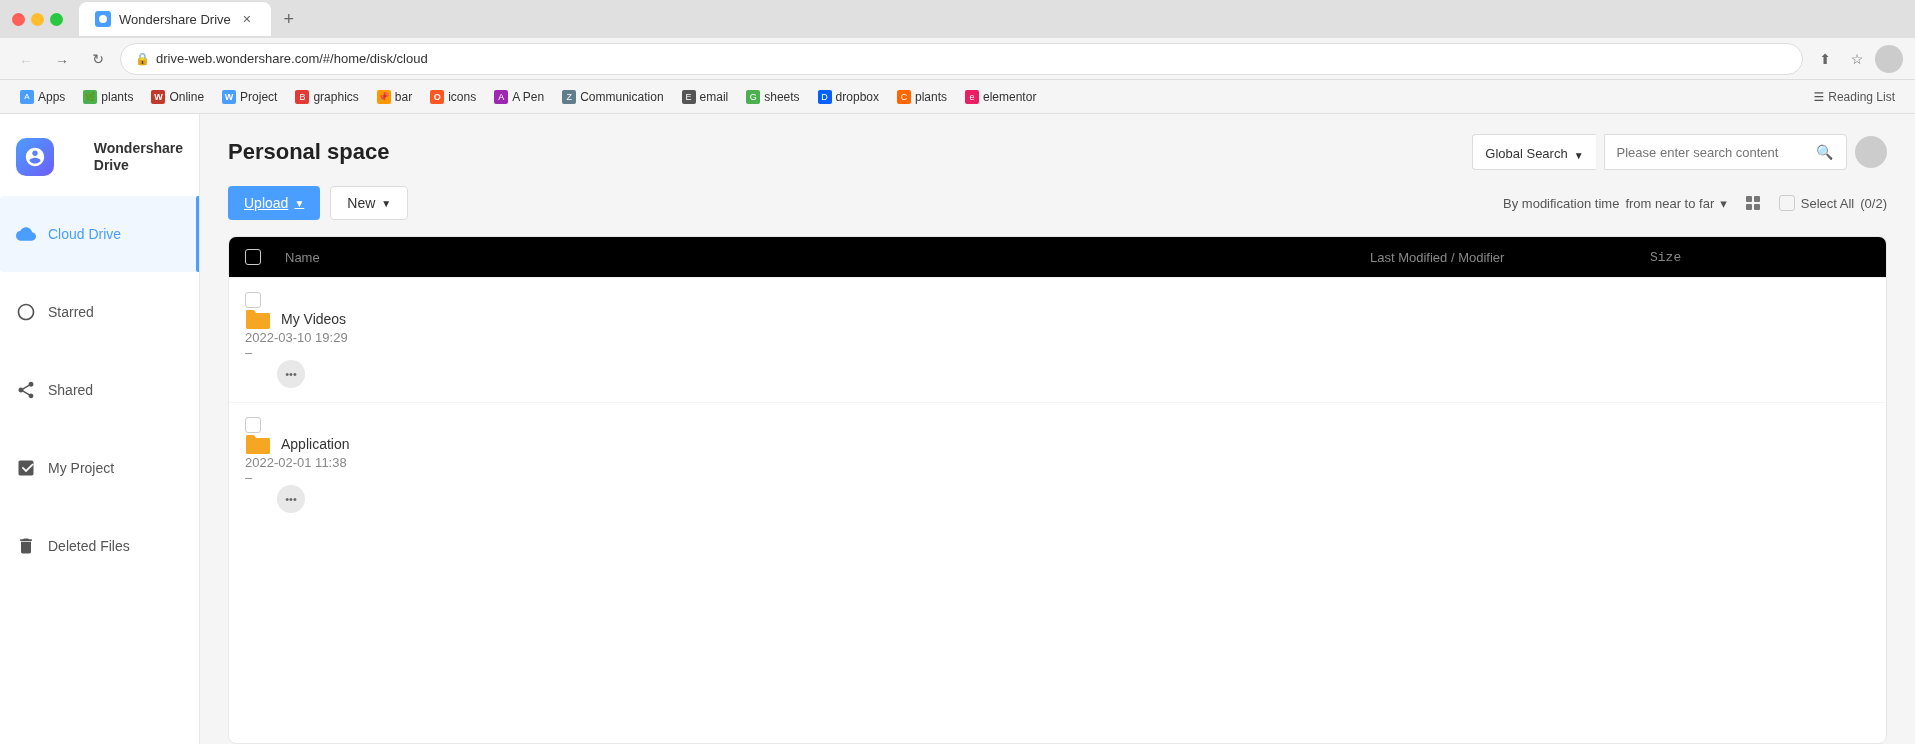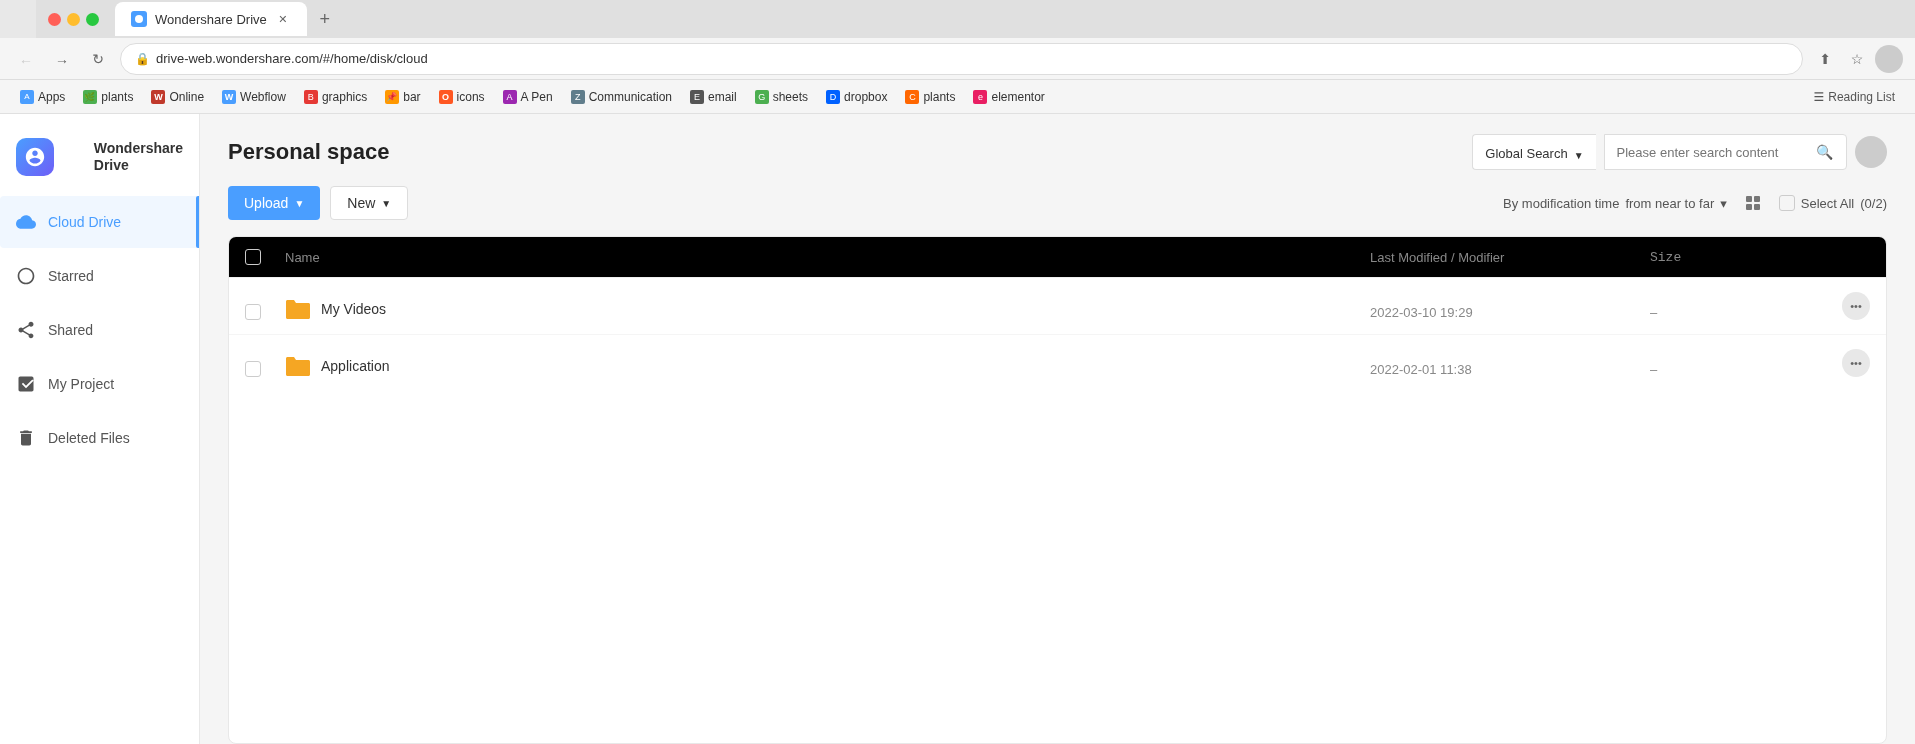--- a/index.html
+++ b/index.html
@@ -1,20 +1,20 @@
 <!DOCTYPE html>
 <html><head>
   <meta charset="utf-8">
   <style>
     * { margin: 0; padding: 0; box-sizing: border-box; }
     body { font-family: -apple-system, BlinkMacSystemFont, 'Segoe UI', sans-serif; background: #f5f5f5; width: 1915px; height: 744px; overflow: hidden; }
 
     
     .browser-chrome { background: #e8e8e8; width: 100%; }
-    .title-bar { display: flex; align-items: center; padding: 8px 12px; gap: 8px; background: #e0e0e0; height: 38px; margin-left: 36px; }
+    .title-bar { display: flex; align-items: center; padding: 8px 12px; gap: 8px; background: #e0e0e0; height: 38px; }
     .traffic-lights { display: flex; gap: 6px; align-items: center; }
     .traffic-light { width: 13px; height: 13px; border-radius: 50%; }
     .traffic-light.red { background: #ff5f57; }
     .traffic-light.yellow { background: #ffbd2e; }
     .traffic-light.green { background: #28c840; }
     .tab-bar { display: flex; align-items: center; gap: 4px; padding: 0 8px; }
     .tab { display: flex; align-items: center; gap: 8px; padding: 6px 16px; background: #fff; border-radius: 8px 8px 0 0; font-size: 13px; color: #333; height: 34px; }
     .tab-favicon { width: 16px; height: 16px; background: #4a9eff; border-radius: 3px; display: flex; align-items: center; justify-content: center; }
     .tab-favicon svg { width: 10px; height: 10px; }
     .tab-close { width: 16px; height: 16px; border-radius: 50%; display: flex; align-items: center; justify-content: center; font-size: 11px; color: #666; cursor: pointer; }
@@ -38,62 +38,62 @@
     .app-container { display: flex; height: calc(744px - 38px - 42px - 34px); background: #f5f5f5; }
 
     
     .sidebar { width: 200px; background: #fff; display: flex; flex-direction: column; padding: 16px 0; border-right: 1px solid #e8e8e8; }
     .logo-area { display: flex; align-items: center; gap: 10px; padding: 8px 16px 20px; justify-content: space-between; }
     .logo-icon { width: 38px; height: 38px; background: linear-gradient(135deg, #4a9eff, #6e5ef7); border-radius: 10px; display: flex; align-items: center; justify-content: center; }
     .logo-icon svg { width: 22px; height: 22px; fill: white; }
     .logo-text { font-size: 14px; font-weight: 600; color: #333; line-height: 1.2; }
 
     .sidebar-nav { display: flex; flex-direction: column; gap: 2px; }
-    .sidebar-item { display: flex; align-items: center; gap: 12px; padding: 16px 16px; cursor: pointer; border-radius: 4px; color: #555; font-size: 14px; position: relative; }
+    .sidebar-item { display: flex; align-items: center; gap: 12px; padding: 28px 16px; cursor: pointer; border-radius: 4px; color: #555; font-size: 14px; position: relative; }
     .sidebar-item.active { color: #4a9eff; background: #f0f7ff; }
     .sidebar-item.active::after { content: ''; position: absolute; right: 0; top: 0; height: 100%; width: 3px; background: #4a9eff; border-radius: 2px 0 0 2px; }
     .sidebar-icon { width: 20px; height: 20px; display: flex; align-items: center; justify-content: center; color: inherit; }
 
     
     .main-content { flex: 1; display: flex; flex-direction: column; overflow: hidden; }
 
     
     .page-header { display: flex; align-items: center; justify-content: space-between; padding: 20px 28px 16px; background: #f5f5f5; }
     .page-title-area { font-size: 22px; font-weight: 600; color: #222; }
     .search-area { display: flex; align-items: center; gap: 8px; }
     .search-dropdown { display: flex; align-items: flex-end; gap: 6px; background: #fff; border: 1px solid #ddd; border-radius: 4px 0 0 4px; padding: 8px 12px; font-size: 13px; color: #333; cursor: pointer; height: 36px; border-right: none; }
     .search-input-wrap { display: flex; align-items: center; background: #fff; border: 1px solid #ddd; border-radius: 0 4px 4px 0; padding: 0 12px; height: 36px; }
     .search-input { border: none; outline: none; font-size: 13px; color: #999; width: 200px; background: transparent; }
     .search-icon-btn { color: #999; cursor: pointer; font-size: 14px; }
     .user-avatar-main { width: 32px; height: 32px; border-radius: 50%; background: #ccc; }
 
     
     .toolbar { display: flex; align-items: center; justify-content: space-between; padding: 0 28px 16px; }
     .toolbar-left { display: flex; gap: 10px; }
-    .btn-upload { display: flex; align-items: center; gap: 6px; background: #4a9eff; color: white; border: none; border-radius: 4px; padding: 8px 16px; font-size: 14px; cursor: pointer; }
+    .btn-upload { display: flex; align-items: center; gap: 6px; background: #4a9eff; color: white; border: none; border-radius: 4px; padding: 8px 16px; font-size: 14px; cursor: pointer; text-decoration: underline; }
     .btn-upload .arrow { font-size: 10px; }
     .btn-new { display: flex; align-items: center; gap: 6px; background: #fff; color: #333; border: 1px solid #ddd; border-radius: 4px; padding: 8px 16px; font-size: 14px; cursor: pointer; }
     .btn-new .arrow { font-size: 10px; }
     .toolbar-right { display: flex; align-items: center; gap: 12px; }
     .sort-dropdown { display: flex; align-items: center; gap: 6px; font-size: 13px; color: #555; cursor: pointer; }
     .view-toggle { display: flex; gap: 2px; }
     .view-btn { width: 28px; height: 28px; display: flex; align-items: center; justify-content: center; border-radius: 4px; cursor: pointer; color: #777; font-size: 14px; }
     .select-all { display: flex; align-items: center; gap: 6px; font-size: 13px; color: #555; }
     .checkbox { width: 16px; height: 16px; border: 1px solid #ccc; border-radius: 3px; cursor: pointer; }
 
     
     .file-table { flex: 1; background: #fff; margin: 0 28px; border-radius: 8px; overflow: hidden; border: 1px solid #e8e8e8; }
     .table-header { display: flex; align-items: center; padding: 12px 16px; border-bottom: 1px solid #f0f0f0; background: #000000; }
     .col-check { width: 40px; }
     .col-name { flex: 1; font-size: 13px; color: #888; font-weight: 500; }
     .col-modified { width: 280px; font-size: 13px; color: #888; font-weight: 500; }
     .col-size { width: 160px; font-size: 13px; color: #888; font-weight: 500; font-family: Liberation Mono, monospace; }
     .col-action { width: 60px; }
 
-    .file-row { display: flex; align-items: flex-end; padding: 14px 16px; border-bottom: 1px solid #f5f5f5; cursor: pointer; }
+    .file-row { display: flex; align-items: flex-start; padding: 14px 16px; border-bottom: 1px solid #f5f5f5; cursor: pointer; flex-direction: column; }
     .file-row:last-child { border-bottom: none; }
     .row-check { width: 40px; display: flex; align-items: center; }
     .row-name { flex: 1; display: flex; align-items: center; gap: 10px; font-size: 14px; color: #333; }
     .folder-icon { width: 26px; height: 22px; position: relative; }
     .folder-icon svg { width: 26px; height: 22px; }
     .row-modified { width: 280px; font-size: 13px; color: #888; }
     .row-size { width: 160px; font-size: 13px; color: #888; }
     .row-action { width: 60px; display: flex; justify-content: flex-end; }
     .row-action-btn { width: 28px; height: 28px; border-radius: 50%; background: #e8e8e8; display: flex; align-items: center; justify-content: center; font-size: 11px; color: #666; cursor: pointer; }
   </style>
@@ -145,21 +145,21 @@
     <div class="bookmark">
       <div class="bookmark-favicon" style="background:#4caf50; color:white;">🌿</div>
       <span>plants</span>
     </div>
     <div class="bookmark">
       <div class="bookmark-favicon" style="background:#c0392b; color:white; font-weight:bold;">W</div>
       <span>Online</span>
     </div>
     <div class="bookmark">
       <div class="bookmark-favicon" style="background:#4a9eff; color:white; font-weight:bold;">W</div>
-      <span>Webflow</span>
+      <span>Project</span>
     </div>
     <div class="bookmark">
       <div class="bookmark-favicon" style="background:#e53935; color:white;">B</div>
       <span>graphics</span>
     </div>
     <div class="bookmark">
       <div class="bookmark-favicon" style="background:#ff9800; color:white;">📌</div>
       <span>bar</span>
     </div>
     <div class="bookmark">

